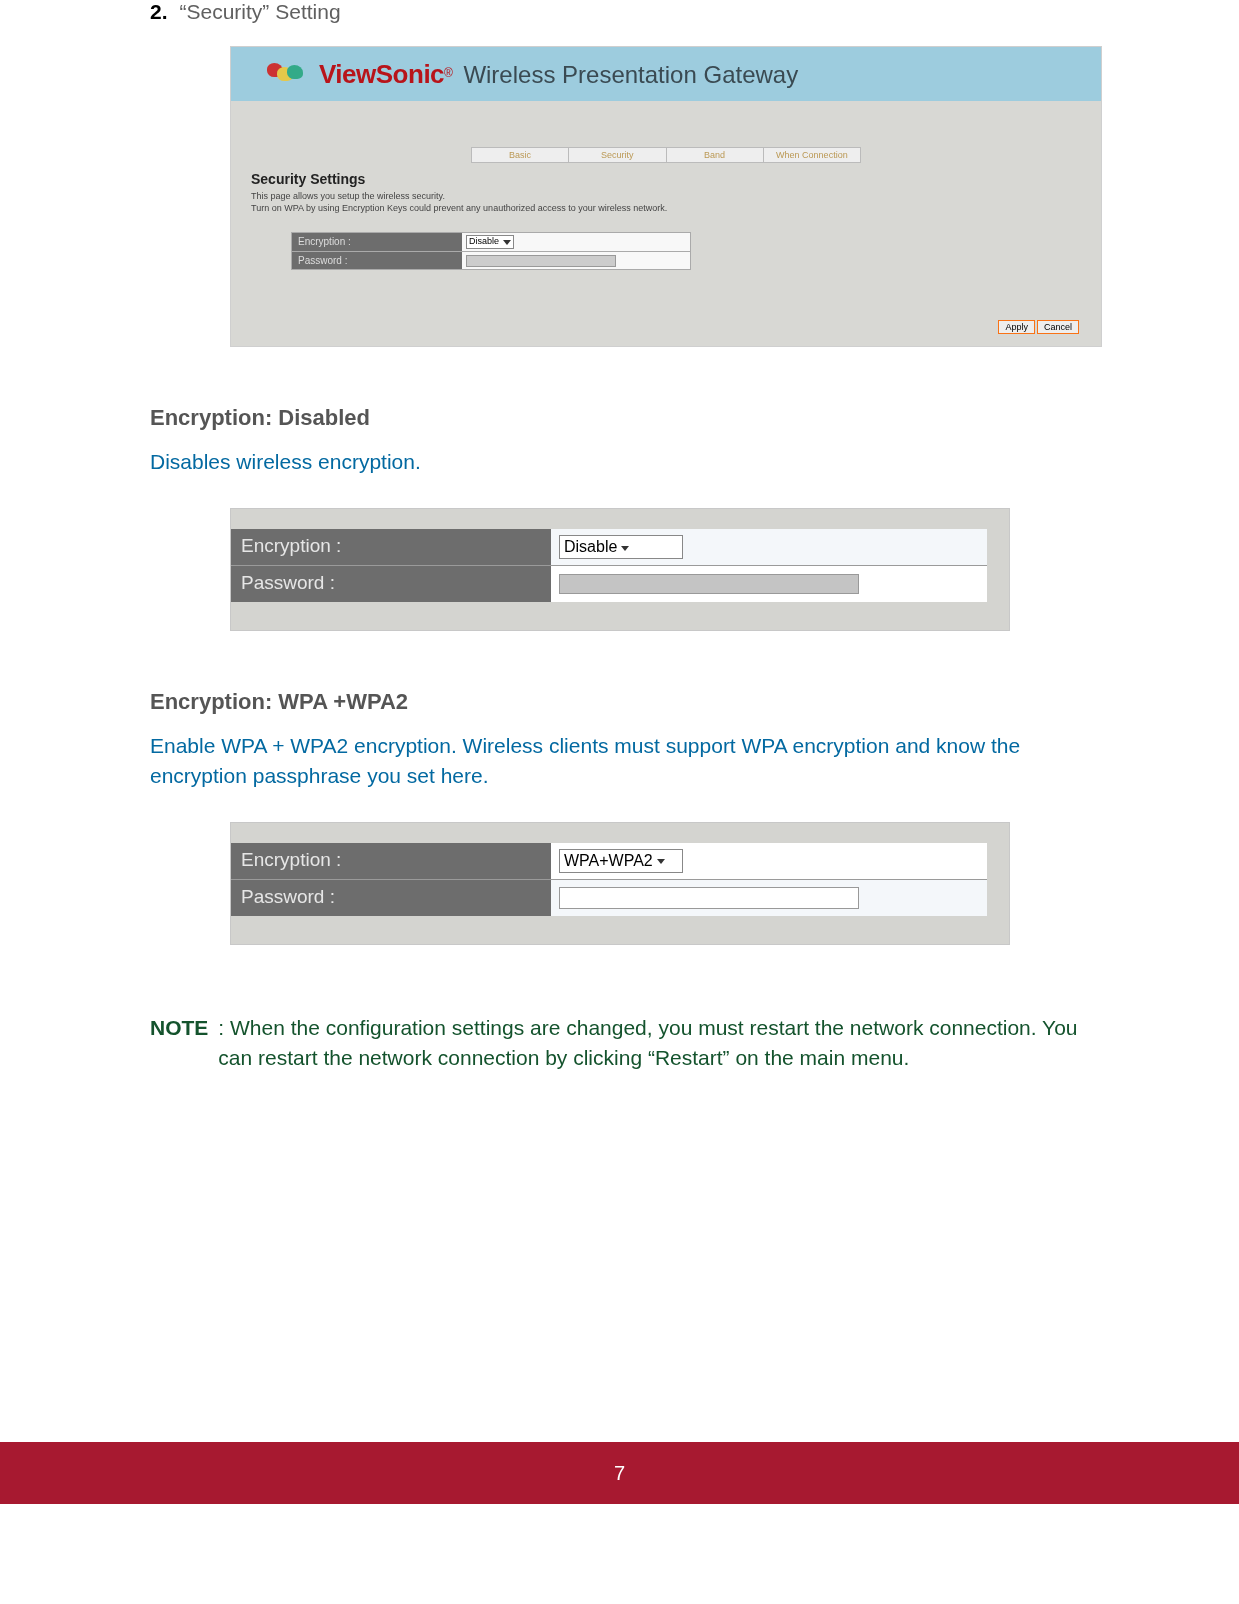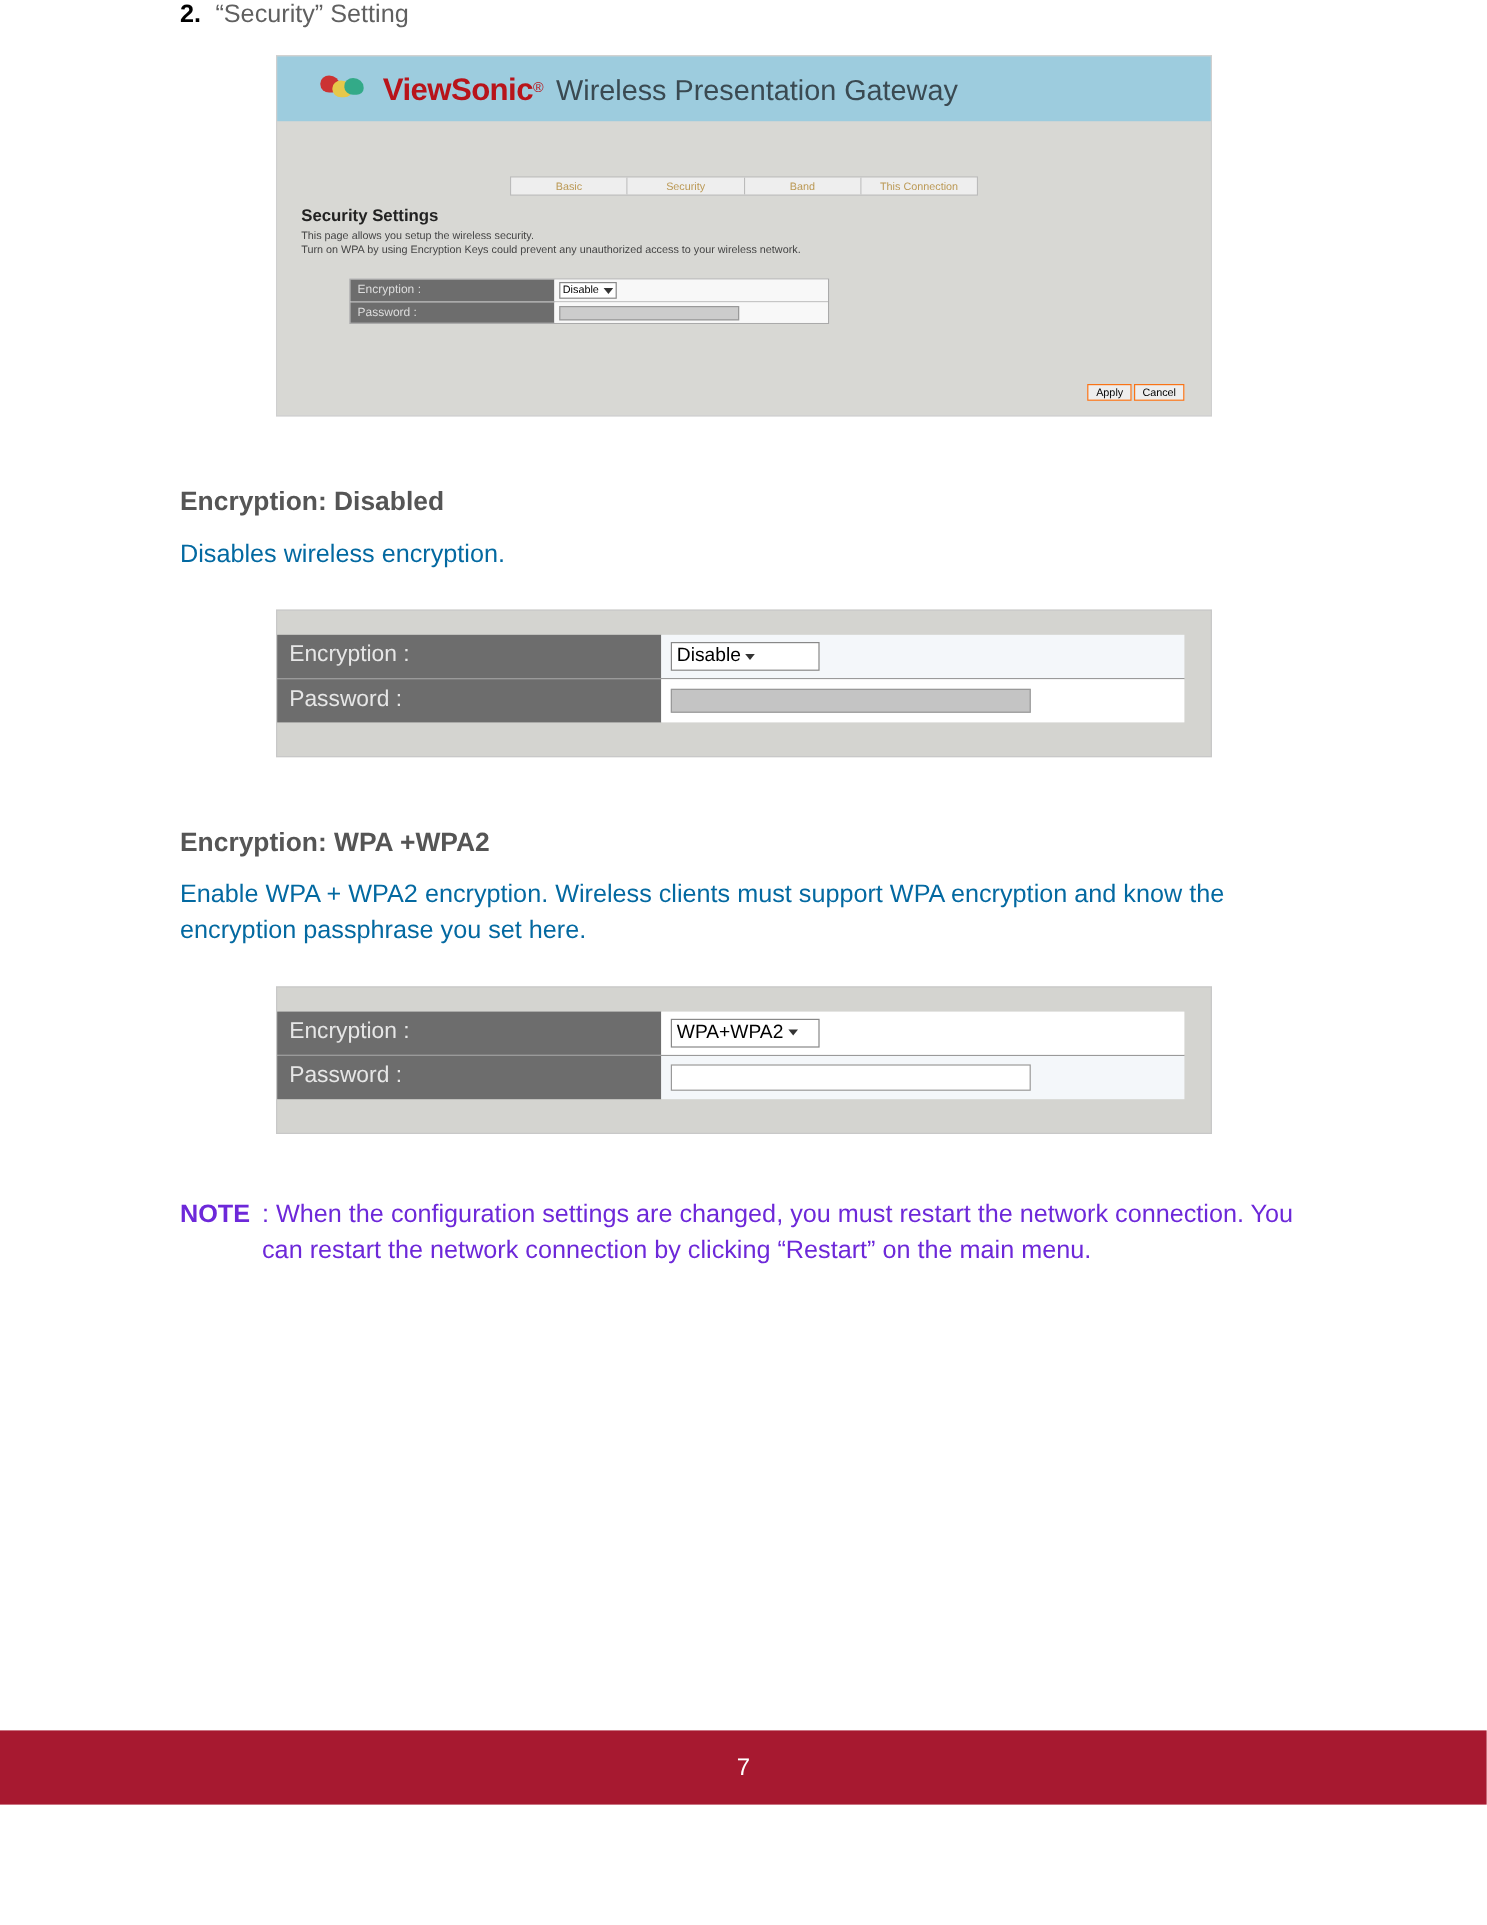--- a/index.html
+++ b/index.html
@@ -30,21 +30,21 @@
     color: #000;
   }
   .step-text {
     font-size: 21px;
     color: #606060;
   }
 
   
   .admin-shot {
     margin-left: 80px;
-    width: 780px;
+    width: 872px;
     border: 1px solid #cfcfcf;
     background: #d8d8d4;
   }
   .admin-header {
     background: #9dccde;
     display: flex;
     align-items: center;
     padding: 10px 30px;
     gap: 10px;
   }
@@ -173,22 +173,22 @@
   }
   .crop-input-disabled {
     width: 300px; height:20px; background:#c4c4c4; border:1px solid #999;
   }
   .crop-input-enabled {
     width: 300px; height:22px; background:#ffffff; border:1px solid #999;
   }
 
   .note-block {
     display:flex; gap:6px;
-    font-size:21px; color:#6d28d9;
-    margin-top: 52px;
+    font-size:21px; color:#14532d;
+    margin-top: 68px;
     line-height:1.4;
   }
   .note-label { font-weight:bold; }
   .note-text { flex:1; padding-left: 4px; }
 
   .footer-bar {
     position:absolute;
     left:0; right:0; bottom:0;
     height:62px;
     background:#a71930;
@@ -228,21 +228,21 @@
           <span class="brand">ViewSonic</span><span class="brand-r">®</span>
           <span class="brand-tag">Wireless Presentation Gateway</span>
         </span>
       </div>
       <div class="admin-body">
         <div class="admin-main">
           <div class="admin-tabs">
             <div class="admin-tab">Basic</div>
             <div class="admin-tab">Security</div>
             <div class="admin-tab">Band</div>
-            <div class="admin-tab">This Connection</div>
+            <div class="admin-tab">When Connection</div>
           </div>
           <div class="admin-title">Security Settings</div>
           <div class="admin-desc">
             <span>This page allows you setup the wireless security.</span><br>
             <span>Turn on WPA by using Encryption Keys could prevent any unauthorized access to your wireless network.</span>
           </div>
           <div class="admin-table">
             <div class="admin-row">
               <div class="admin-label">Encryption :</div>
               <div class="admin-field">

